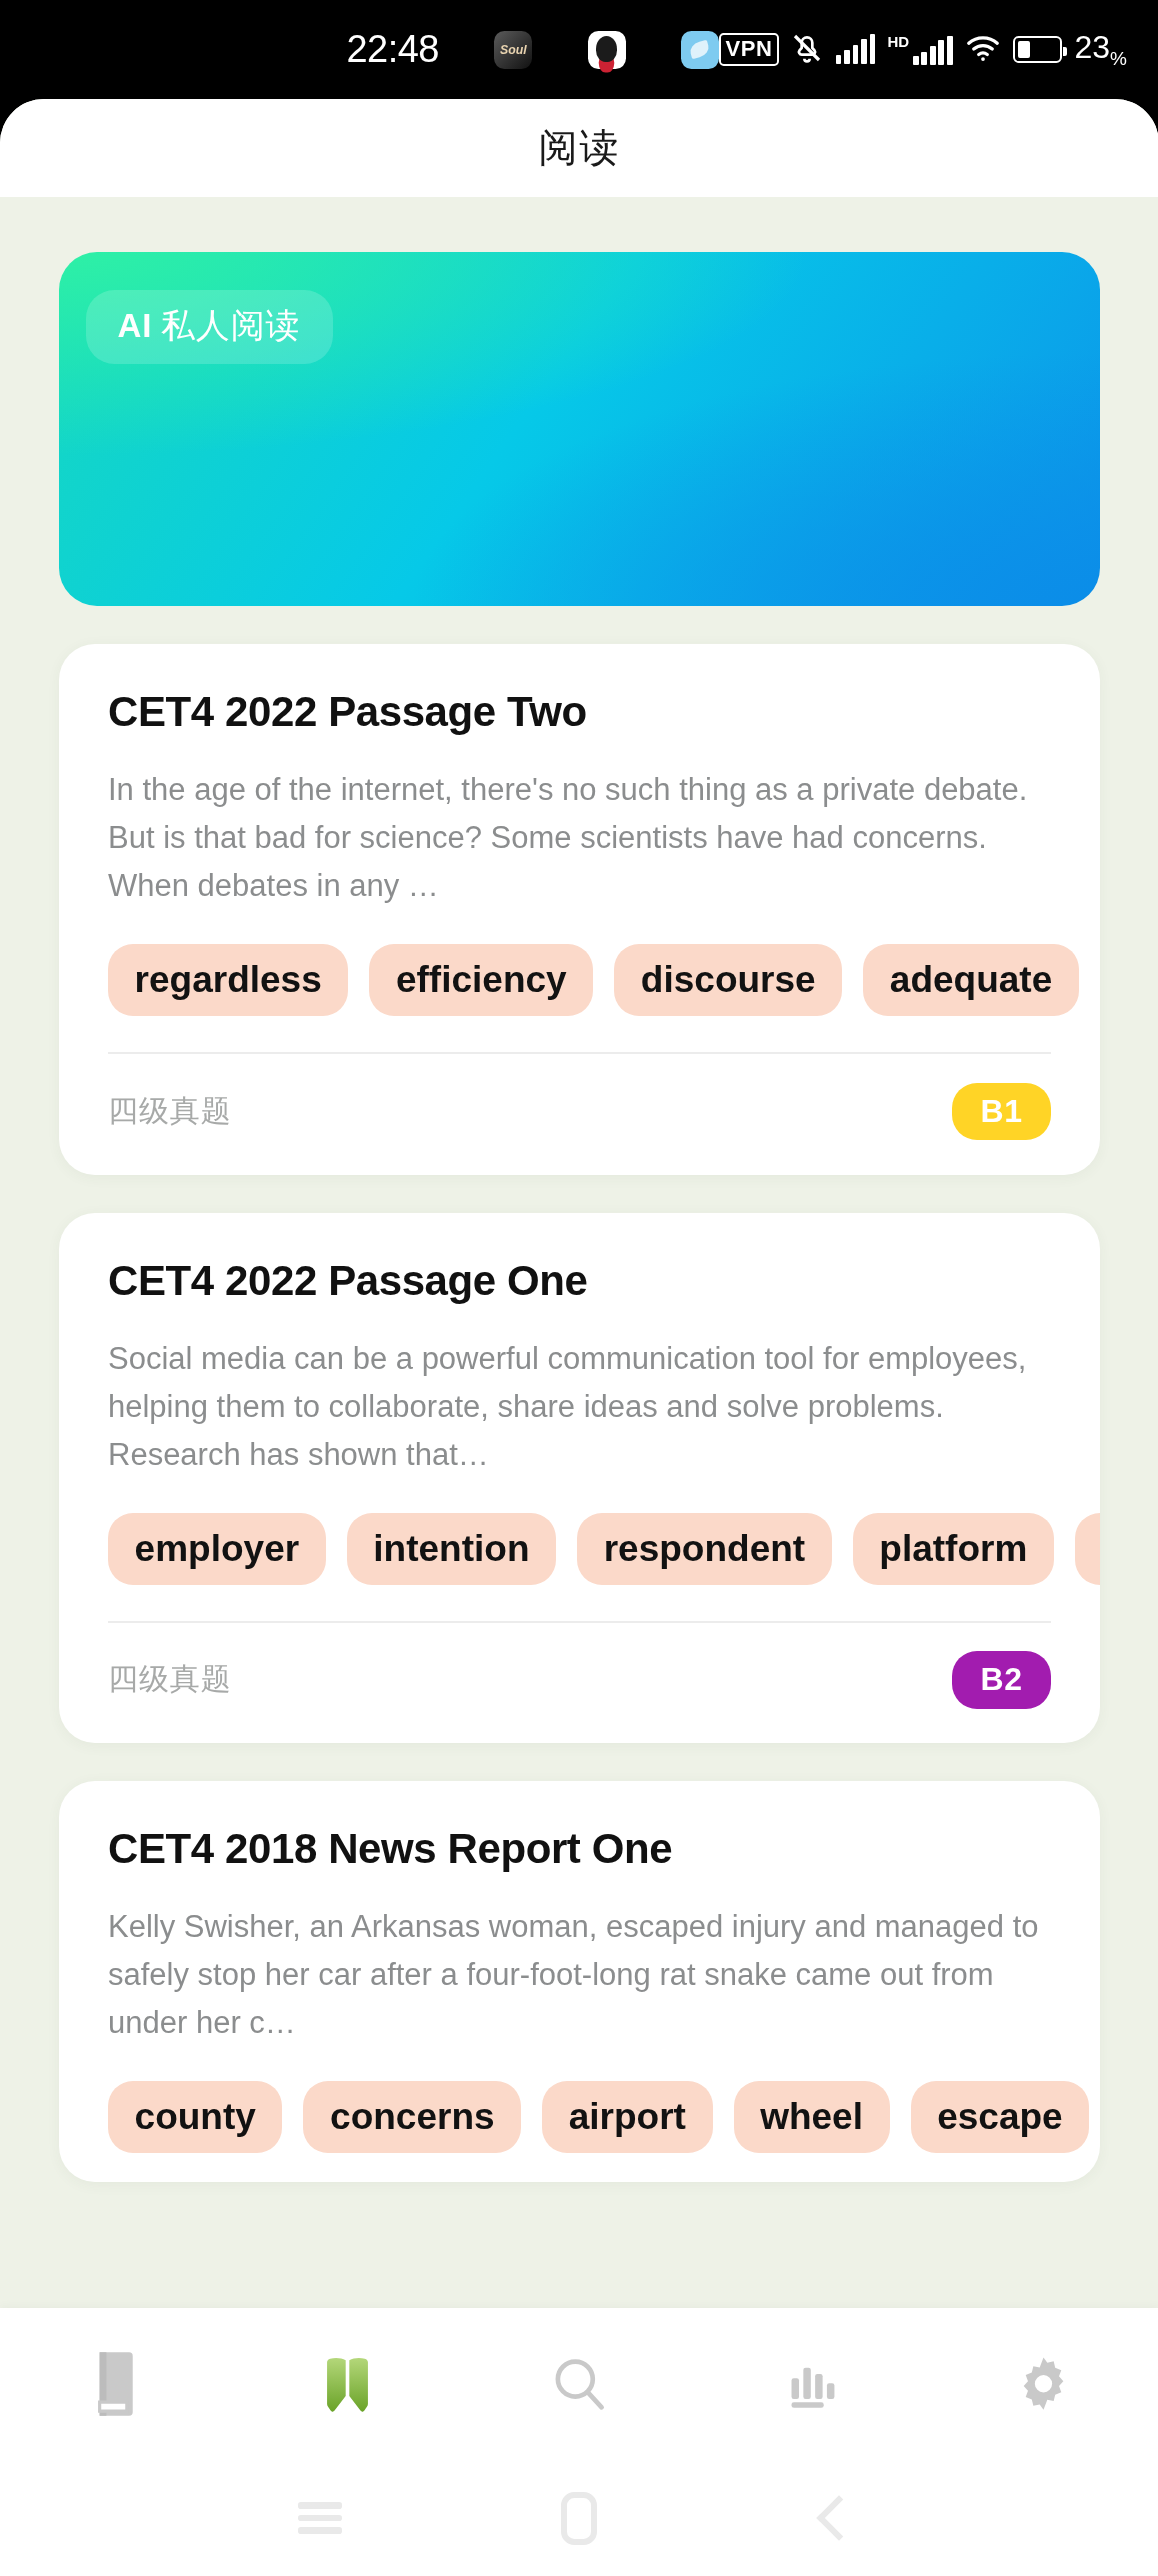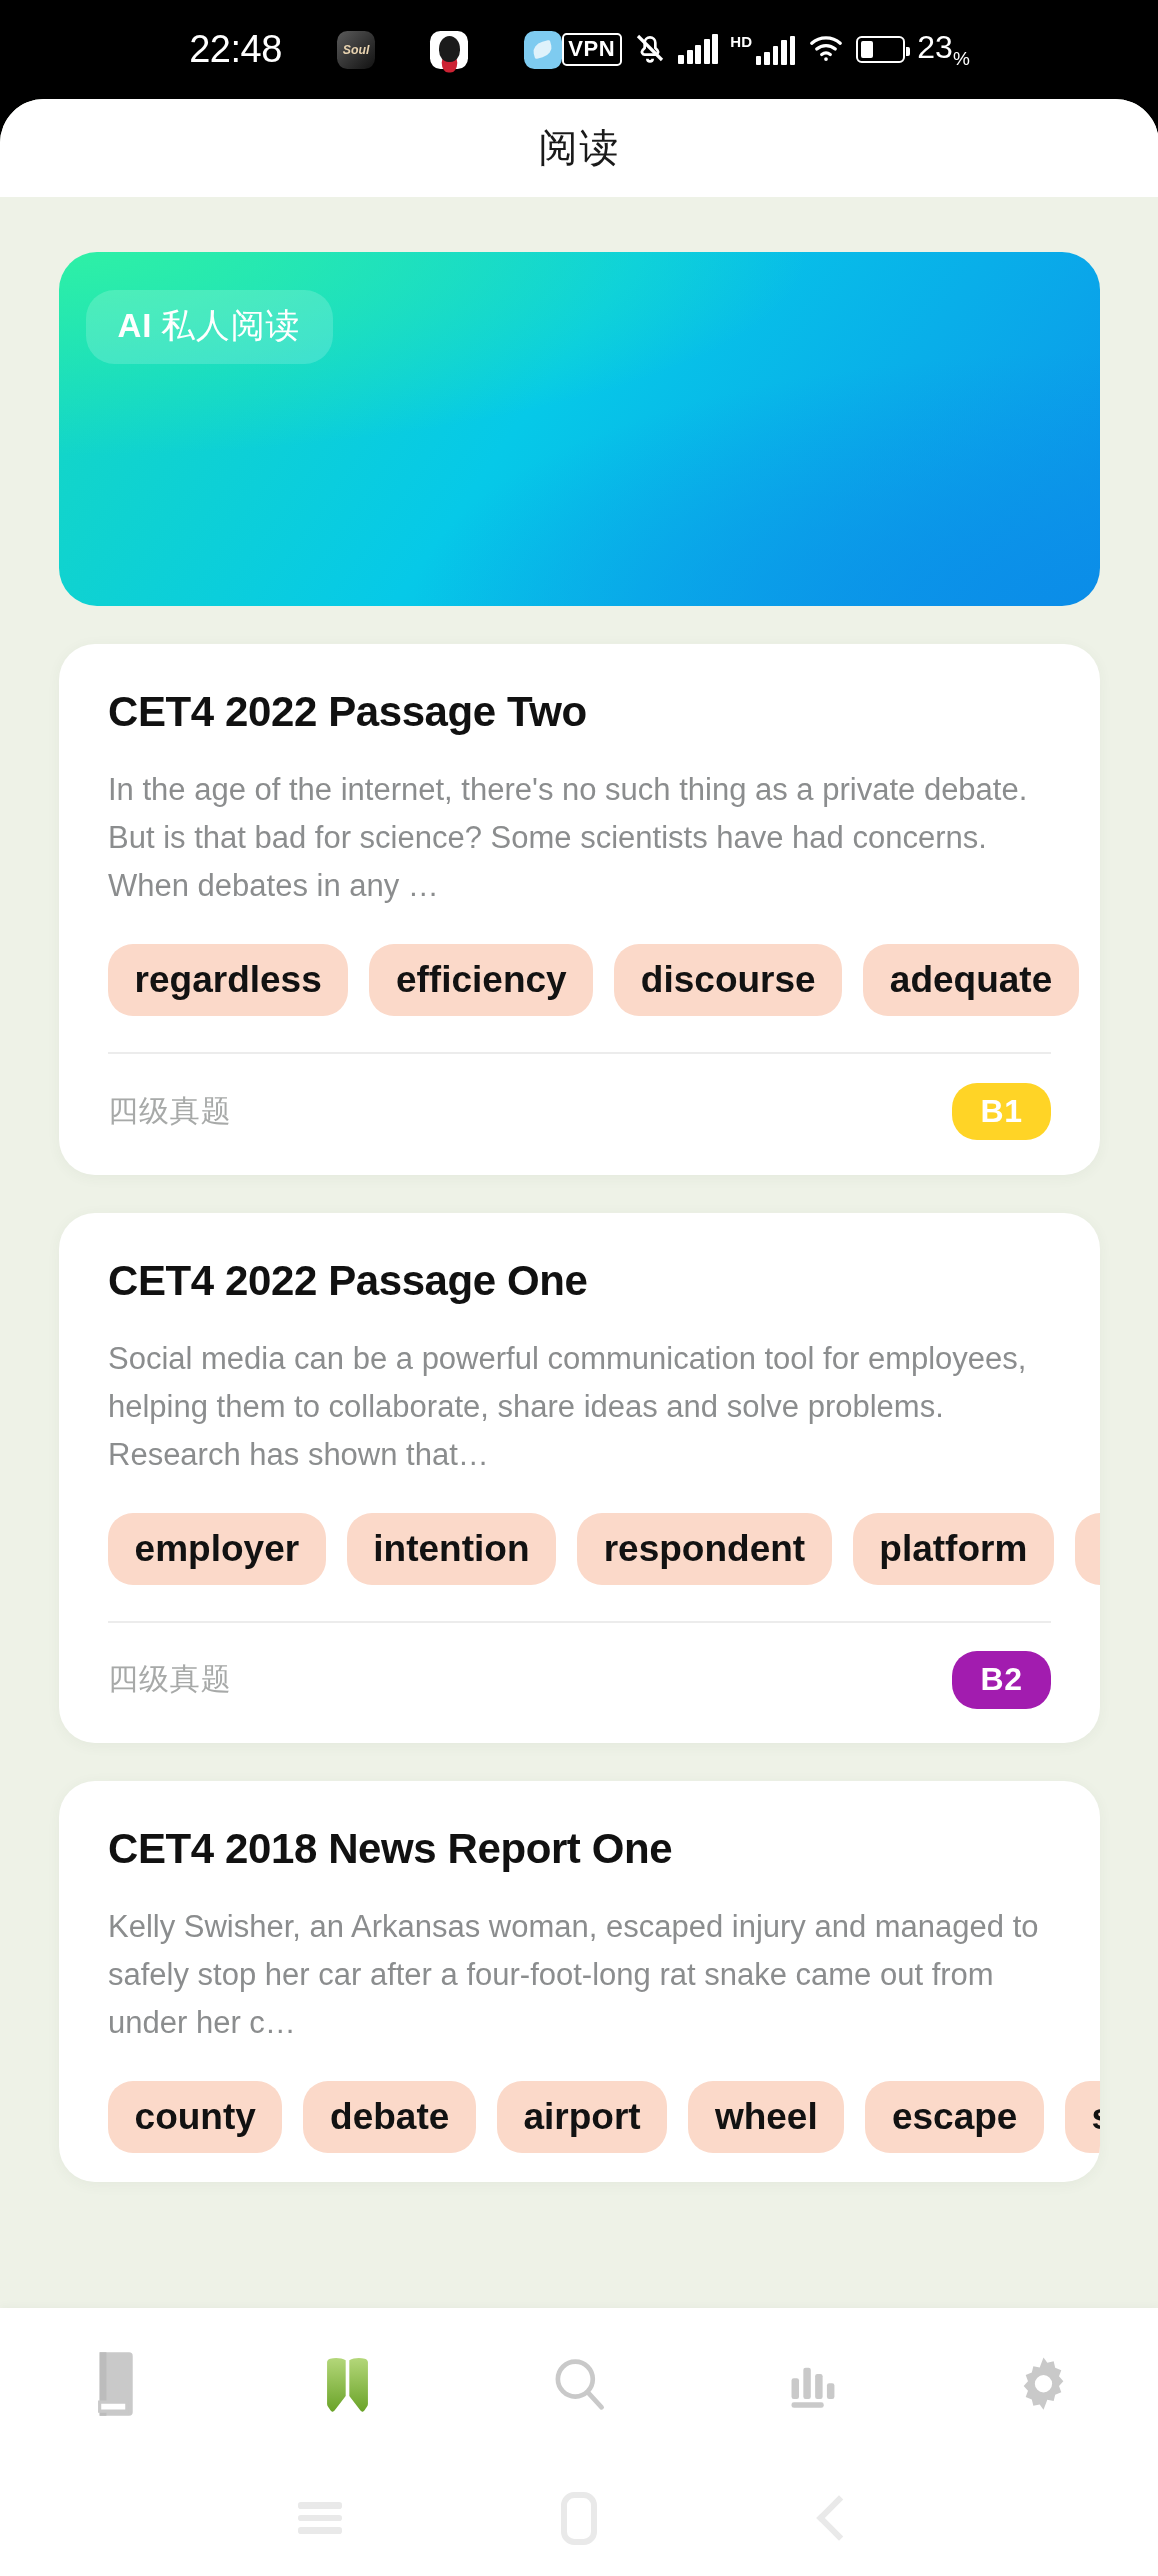--- a/index.html
+++ b/index.html
@@ -7,21 +7,21 @@
     width:1159px; height:2576px;
     background:#000;
     font-family:"Liberation Sans", sans-serif;
     overflow:hidden;
   }
 
   
   .statusbar{
     position:absolute; top:0; left:0; width:1159px; height:99px;
     background:#000; color:#fff;
-    display:flex; align-items:center; justify-content:center;
+    display:flex; align-items:center; justify-content:flex-end;
     padding:0 32px;
   }
   .sb-left{ display:flex; align-items:center; gap:13.3px; }
   .sb-clock{ font-size:38px; letter-spacing:-0.5px; font-weight:400; }
   .sb-appicon{ width:38px; height:38px; border-radius:10.4px; display:flex;
     align-items:center; justify-content:center; font-size:14.2px; font-weight:700;margin-left:42px; }
   .ic-soul{ background:linear-gradient(135deg,#5b5b5b,#111); color:#e8d3b0; font-size:12.3px; font-style:italic;}
   .ic-qq{ background:#fff; position:relative; }
   .ic-qq:after{ content:""; position:absolute; width:21px; height:26px; border-radius:50% 50% 45% 45%;
     background:#1b1b1b; top:5.7px; left:8.5px;
@@ -229,21 +229,21 @@
           <div class="card-foot">
             <span class="source">四级真题</span>
             <span class="level" style="background: #a21caf;">B2</span>
           </div>
         </div>
         <div class="card">
           <div class="card-title">CET4 2018 News Report One</div>
           <div class="card-excerpt">Kelly Swisher, an Arkansas woman, escaped injury and managed to safely stop her car after a four-foot-long rat snake came out from under her c…</div>
           <div class="tagrow">
             <span class="tag">county</span>
-            <span class="tag">debate</span>
+            <span class="tag">concerns</span>
             <span class="tag">airport</span>
             <span class="tag">wheel</span>
             <span class="tag">escape</span>
             <span class="tag">slide</span>
           </div>
         </div>
       </div>
 
   </div>
 

